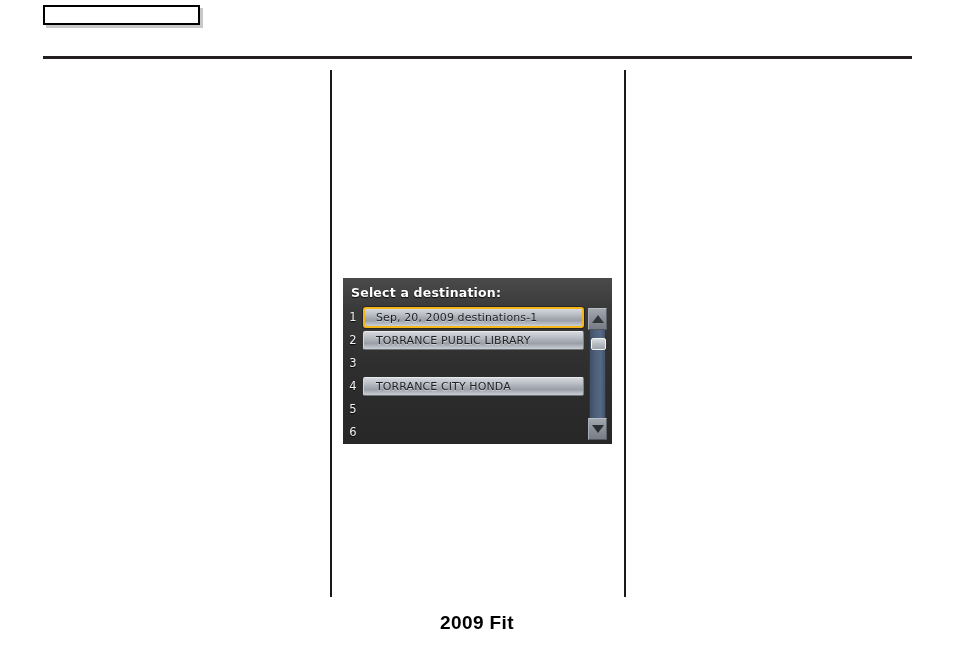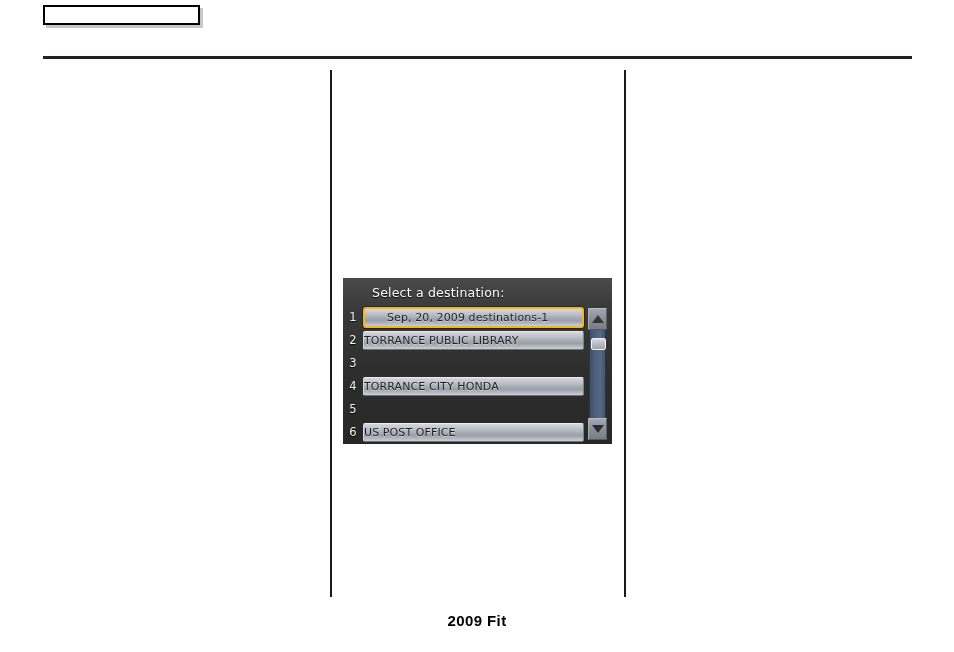--- a/index.html
+++ b/index.html
@@ -57,21 +57,21 @@
   }
   .col-divider.left  { left: 330px; }
   .col-divider.right { left: 624px; }
 
   .page-footer {
     position: absolute;
     left: 0;
     top: 612px;
     width: 954px;
     text-align: center;
-    font-size: 15px;
+    font-size: 19px;
     font-weight: bold;
     color: #000000;
     letter-spacing: 0.4px;
   }
 
   
   .nav-screen {
     position: absolute;
     left: 343px;
     top: 278px;
@@ -81,26 +81,25 @@
     box-sizing: border-box;
     overflow: hidden;
     font-family: "DejaVu Sans", sans-serif;
   }
 
   .nav-title {
     position: absolute;
     left: 8px;
     top: 7px;
     font-size: 12.5px;
-    font-weight: normal;
+    font-weight: bold;
     color: #ffffff;
     letter-spacing: 0.2px;
     text-shadow: 0 1px 1px rgba(0,0,0,0.85);
     white-space: nowrap;
-    margin-left: 21px;
   }
 
   .nav-list {
     position: absolute;
     left: 0;
     top: 28px;
     width: 269px;
     height: 138px;
   }
 
@@ -147,26 +146,26 @@
   .row-button.selected {
     border: 2px solid #f5b61a;
     border-radius: 3px;
     height: 21px;
     box-shadow: 0 0 0 1px rgba(0,0,0,0.35);
   }
 
   .row-label {
     font-size: 11px;
     color: #1d1f22;
-    padding-left: 0;
+    padding-left: 12px;
     letter-spacing: 0.1px;
     white-space: nowrap;
     text-shadow: 0 1px 0 rgba(255,255,255,0.45);
   }
-  .row-button.selected .row-label { padding-left: 22px; text-align: center; }
+  .row-button.selected .row-label { padding-left: 11px; text-align: center; }
 
   
   .nav-scrollbar {
     position: absolute;
     right: 5px;
     top: 30px;
     width: 19px;
     height: 132px;
   }
 
@@ -262,23 +261,20 @@
         <span class="row-label">TORRANCE CITY HONDA</span>
       </div>
     </div>
 
     <div class="nav-row">
       <span class="row-number">5</span>
     </div>
 
     <div class="nav-row">
       <span class="row-number">6</span>
-      <div class="row-button">
-        <span class="row-label">US POST OFFICE</span>
-      </div>
     </div>
 
   </div>
 
   <div class="nav-scrollbar">
     <div class="scroll-track">
       <div class="scroll-thumb"></div>
     </div>
     <div class="scroll-btn up">
       <span class="arrow-up"></span>

